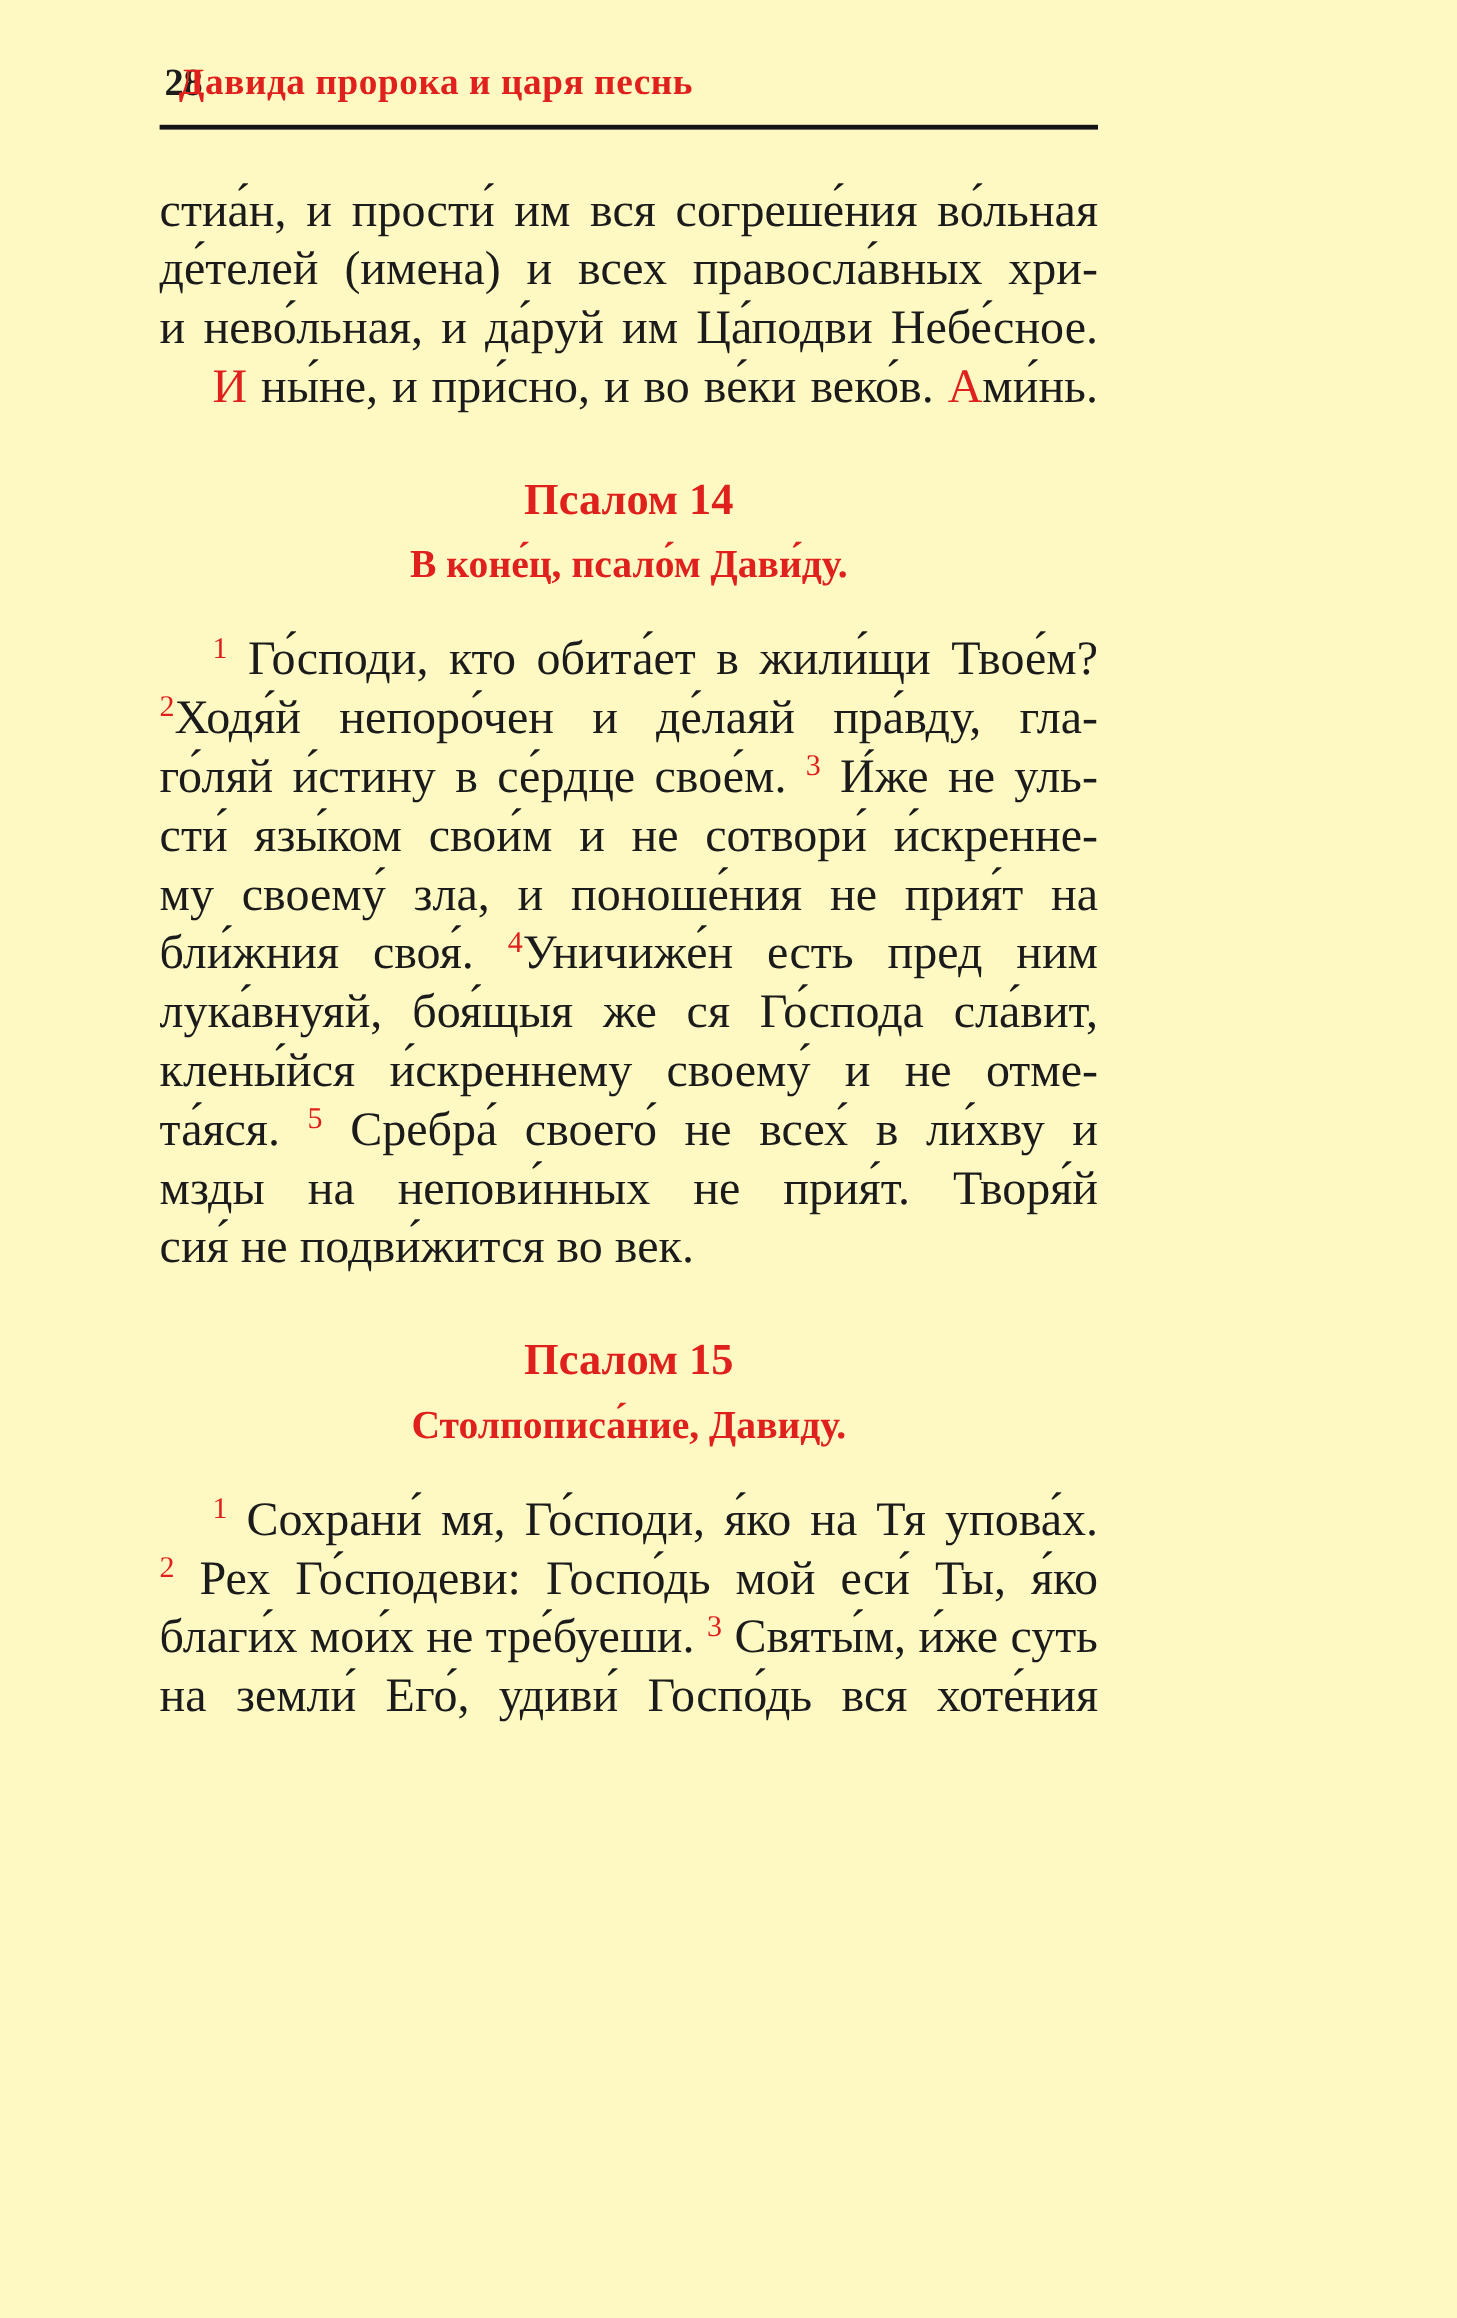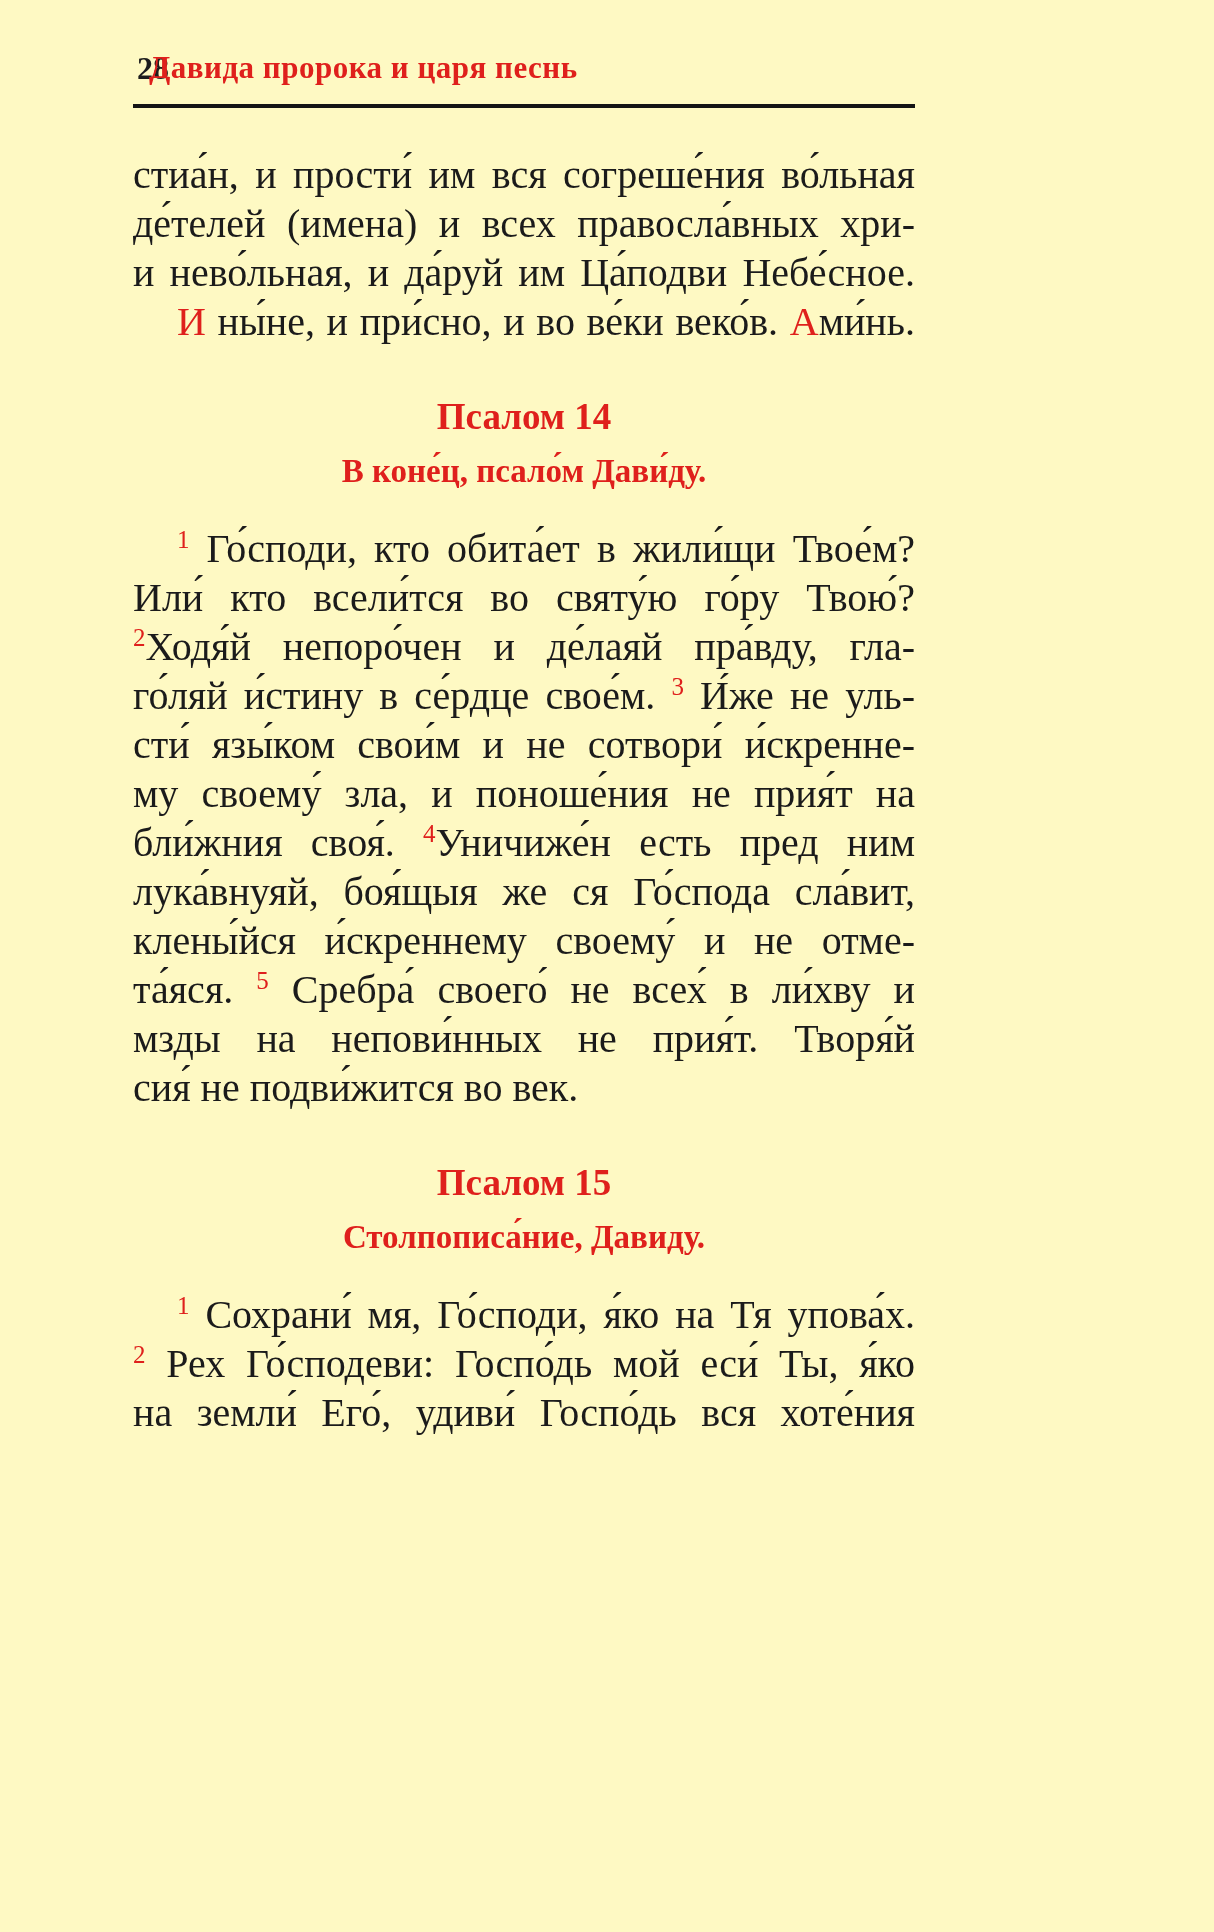--- a/index.html
+++ b/index.html
@@ -103,34 +103,34 @@
       <p class="line">стиа́н, и прости́ им вся согреше́ния во́льная</p>
       <p class="line">де́телей (имена) и всех правосла́вных хри-</p>
       <p class="line">и нево́льная, и да́руй им Ца́подви Небе́сное.</p>
 
       <p class="line indent"><span class="red">И</span><span> ны́не, и при́сно, и во ве́ки веко́в. </span><span class="red">А</span><span>ми́нь.</span></p>
 
       <h2 class="psalm-title">Псалом 14</h2>
       <h3 class="psalm-subtitle">В коне́ц, псало́м Дави́ду.</h3>
 
       <p class="line indent"><span class="verse-num">1</span><span> Го́споди, кто обита́ет в жили́щи Твое́м?</span></p>
-      <p class="line">Или́ кто всели́тся во святу́ю го́ру Твою́?</p>
       <p class="line"><span class="verse-num">2</span><span>Ходя́й непоро́чен и де́лаяй пра́вду, гла-</span></p>
       <p class="line"><span>го́ляй и́стину в се́рдце свое́м. </span><span class="verse-num">3</span><span> И́же не уль-</span></p>
       <p class="line">сти́ язы́ком свои́м и не сотвори́ и́скренне-</p>
       <p class="line">му своему́ зла, и поноше́ния не прия́т на</p>
       <p class="line"><span>бли́жния своя́. </span><span class="verse-num">4</span><span>Уничиже́н есть пред ним</span></p>
       <p class="line">лука́внуяй, боя́щыя же ся Го́спода сла́вит,</p>
       <p class="line">клены́йся и́скреннему своему́ и не отме-</p>
       <p class="line"><span>та́яся. </span><span class="verse-num">5</span><span> Сребра́ своего́ не всех́ в ли́хву и</span></p>
       <p class="line">мзды на непови́нных не прия́т. Творя́й</p>
       <p class="line last">сия́ не подви́жится во век.</p>
 
       <h2 class="psalm-title">Псалом 15</h2>
       <h3 class="psalm-subtitle">Столпописа́ние, Давиду.</h3>
 
       <p class="line indent"><span class="verse-num">1</span><span> Сохрани́ мя, Го́споди, я́ко на Тя упова́х.</span></p>
       <p class="line"><span class="verse-num">2</span><span> Рех Го́сподеви: Госпо́дь мой еси́ Ты, я́ко</span></p>
+      <p class="line"><span>благи́х мои́х не тре́буеши. </span><span class="verse-num">3</span><span> Святы́м, и́же суть</span></p>
       <p class="line">на земли́ Его́, удиви́ Госпо́дь вся хоте́ния</p>
 
     </div>
   </div>
 </div>
 
 </body></html>

